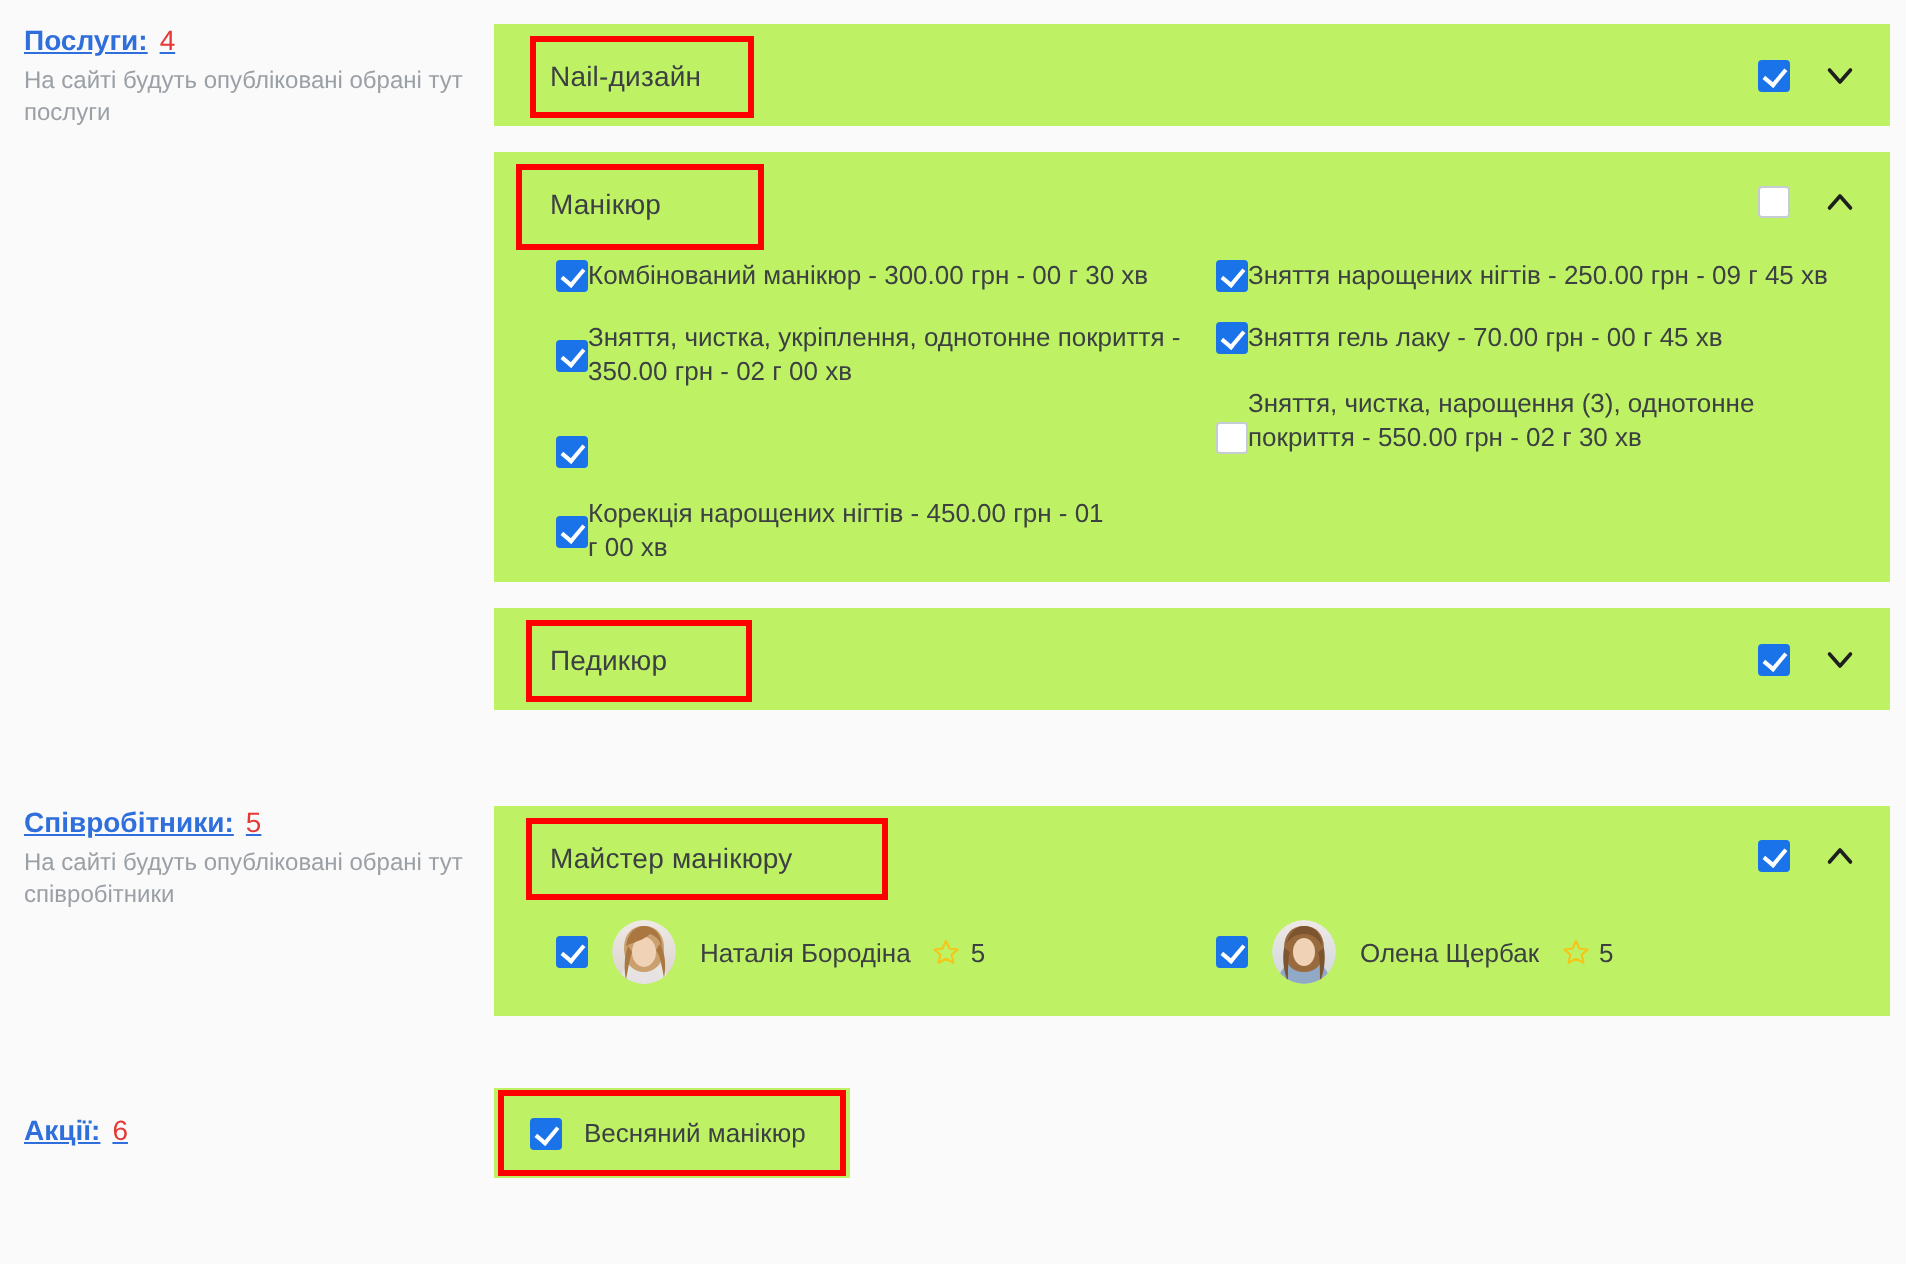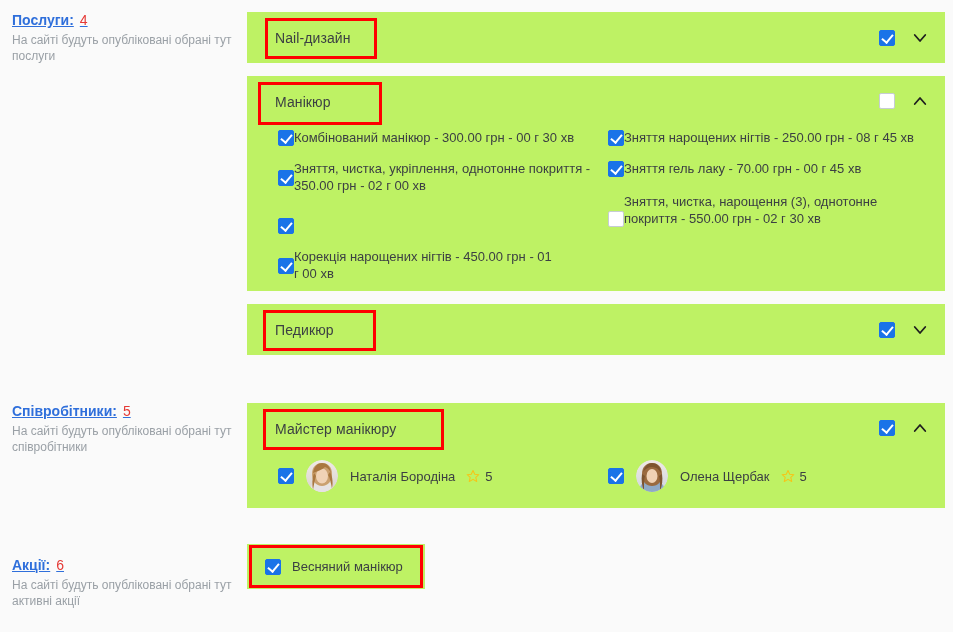--- a/index.html
+++ b/index.html
@@ -196,21 +196,20 @@
     <div class="side-title">
       <span>Співробітники:</span><span class="count">5</span>
     </div>
     <div class="side-desc">На сайті будуть опубліковані обрані тут співробітники</div>
   </div>
 
   <div class="side-block" style="top:557px;">
     <div class="side-title">
       <span>Акції:</span><span class="count">6</span>
     </div>
-    <div class="side-desc">На сайті будуть опубліковані обрані тут активні акції</div>
   </div>
 
   <div class="card" style="left:247px; top:12px; width:698px; height:51px;">
     <div class="card-head">
       <span class="group-title">Nail-дизайн</span>
       <span class="head-right">
         <span class="cb on"></span>
         <span class="chev">
           <svg viewBox="0 0 24 24" width="18" height="18" aria-hidden="true">
             <path d="M5 8 L12 16 L19 8" fill="none" stroke="#1f1f1f" stroke-width="2.4" stroke-linecap="round" stroke-linejoin="round"></path>
@@ -250,21 +249,21 @@
     </div>
     <div class="row mid" style="margin-top:10px;">
       <span class="cb on"></span>
       <span class="txt" style="max-width:262px;">Корекція нарощених нігтів - 450.00 грн - 01 г 00 хв</span>
     </div>
   </div>
 
   <div style="position:absolute; left:608px; top:129px; width:330px;">
     <div class="row">
       <span class="cb on"></span>
-      <span class="txt">Зняття нарощених нігтів - 250.00 грн - 08 г 45 хв</span>
+      <span class="txt">Зняття нарощених нігтів - 250.00 грн - 09 г 45 хв</span>
     </div>
     <div class="row" style="margin-top:13px;">
       <span class="cb on"></span>
       <span class="txt">Зняття гель лаку - 70.00 грн - 00 г 45 хв</span>
     </div>
     <div class="row" style="margin-top:16px;">
       <span class="cb off" style="margin-top:18px;"></span>
       <span class="txt" style="max-width:268px;">Зняття, чистка, нарощення (3), однотонне покриття - 550.00 грн - 02 г 30 хв</span>
     </div>
   </div>

